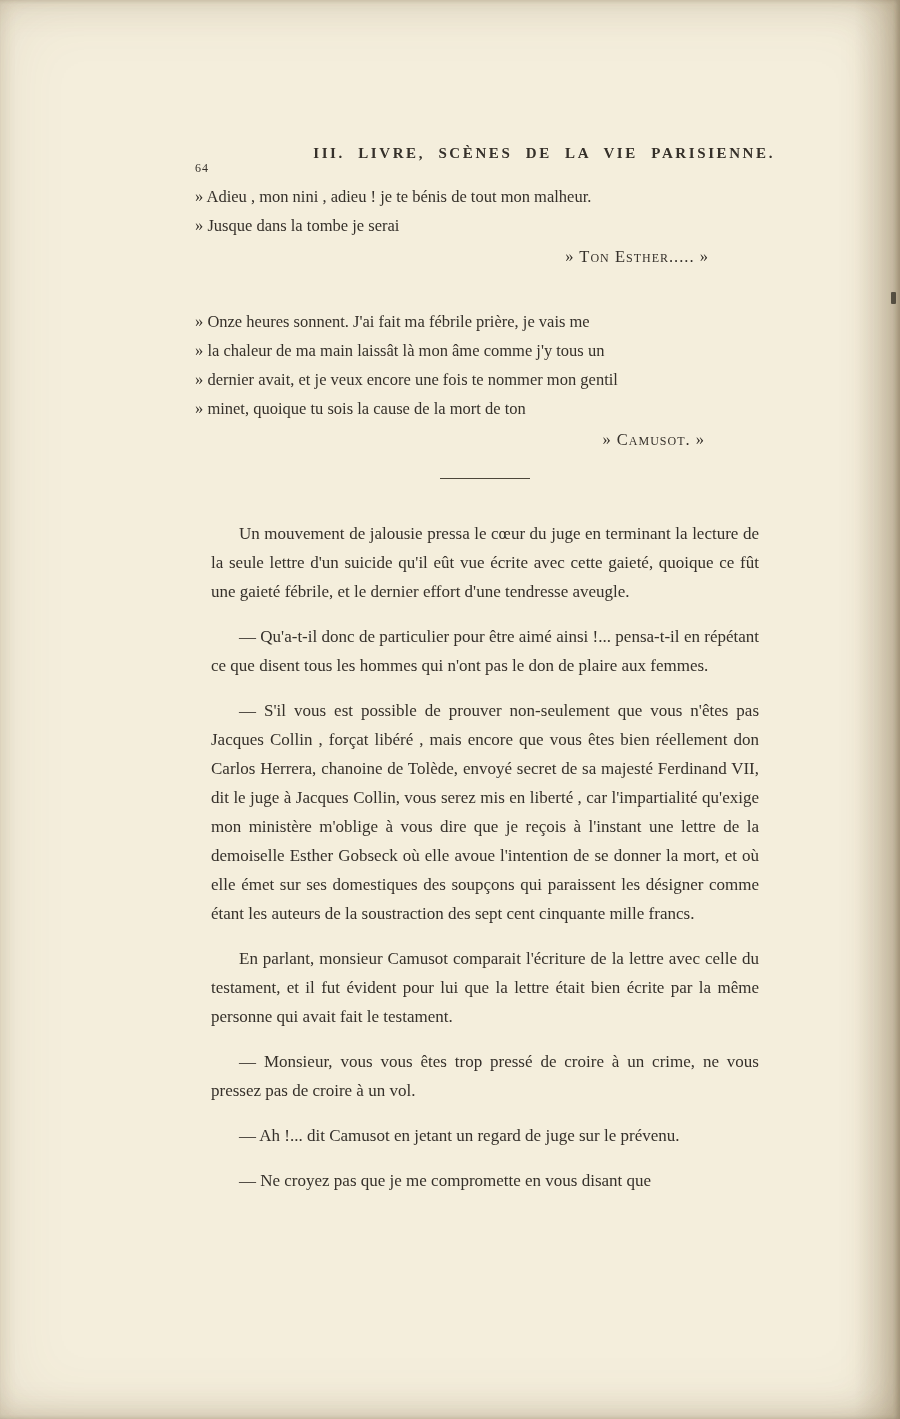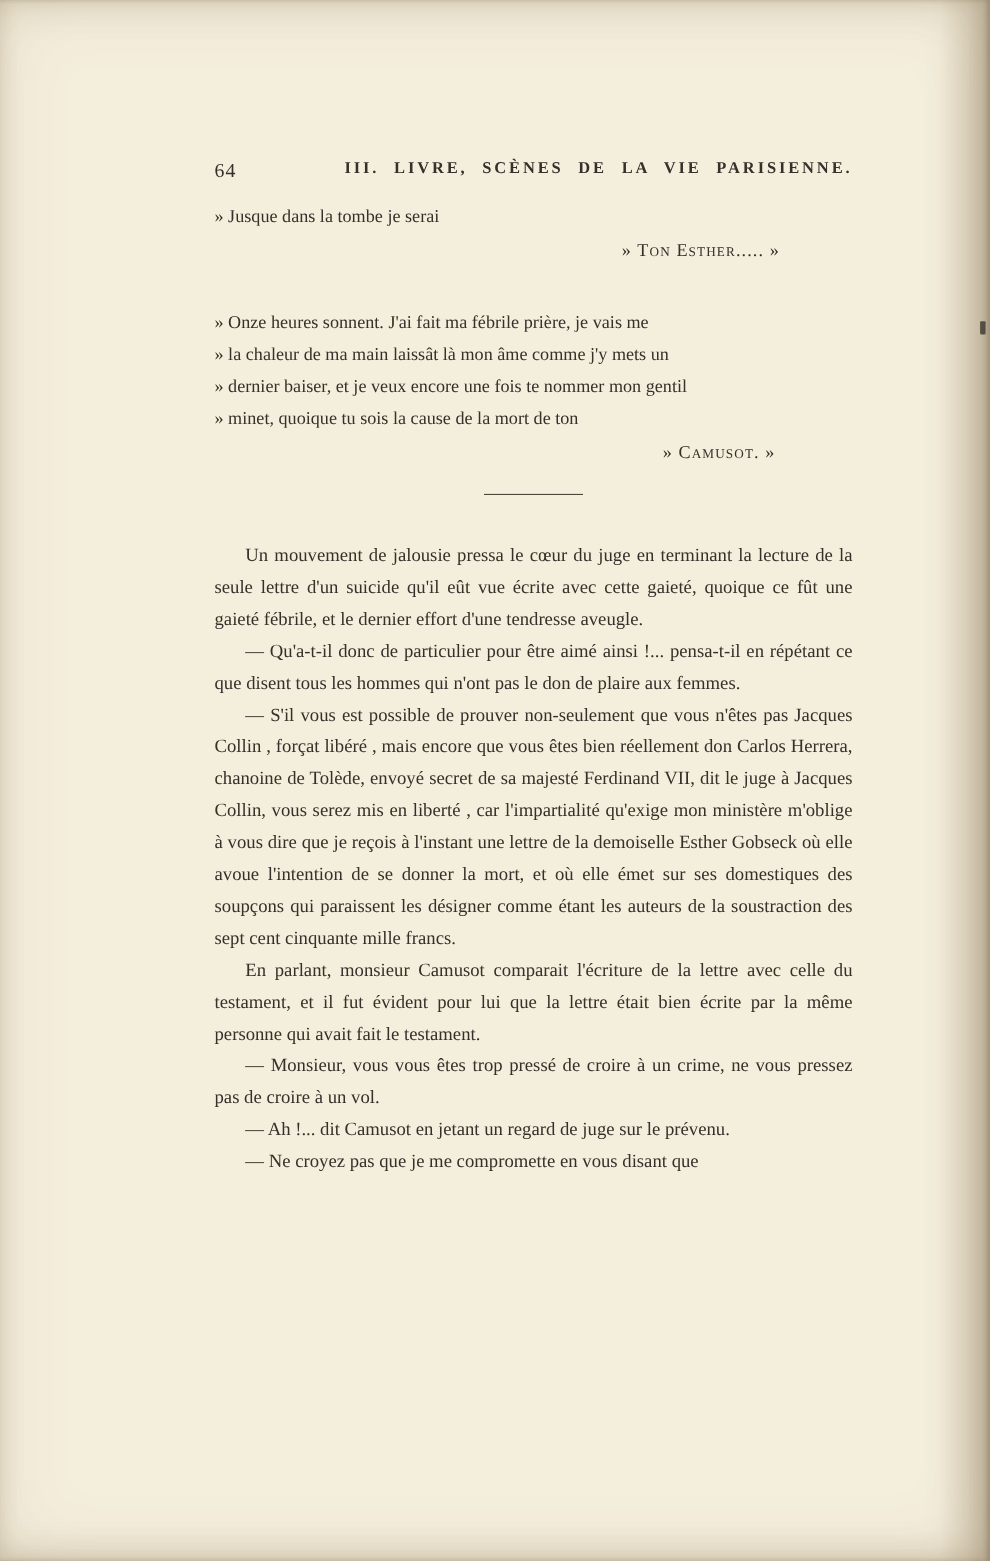--- a/index.html
+++ b/index.html
@@ -35,22 +35,22 @@
     position:absolute;right:4px;top:292px;width:5px;height:12px;
     background:#3a342a;border-radius:1px;opacity:.8;z-index:4;
   }
   .text-block{
     position:absolute;left:195px;top:145px;width:580px;
   }
   .header{
     position:relative;height:24px;margin-bottom:13px;
   }
   .pagenum{
-    position:absolute;left:0;top:0;
-    font-size:18px;letter-spacing:1px;
+    position:absolute;left:0;top:16px;
+    font-size:12px;letter-spacing:1px;
   }
   .running{
     display:block;text-align:right;
     font-size:15px;font-weight:bold;
     letter-spacing:2.6px;word-spacing:7px;
     padding-left:30px;
   }
   .letter{font-size:16.5px;line-height:29px;}
   .lline{white-space:nowrap;}
   .sig{
@@ -59,46 +59,47 @@
     margin-top:2px;
   }
   .letter-1{margin-bottom:36px;}
   .letter-2 .sig{padding-right:70px;}
   .divider{
     width:90px;height:0;border-top:1.5px solid #4c463a;
     margin:24px auto 0;
   }
   .body-copy{margin-top:40px;font-size:17px;line-height:29px;}
   .body-copy p{
-    margin:0;text-indent:28px;text-align:justify;
+    margin:16px;text-indent:28px;text-align:justify;
   }
 </style>
 </head>
 <body>
 
 <div class="page">
   <div class="edge-band"></div>
   <div class="scan-artifact"></div>
 
   <div class="text-block">
 
     <div class="header">
       <span class="pagenum">64</span>
       <span class="running">III. LIVRE, SCÈNES DE LA VIE PARISIENNE.</span>
     </div>
 
     <div class="letter letter-1">
+      <div class="lline">» Adieu , mon nini , adieu ! je te bénis de tout mon malheur.</div>
       <div class="lline">» Jusque dans la tombe je serai</div>
       <div class="sig">» Ton Esther..... »</div>
     </div>
 
     <div class="letter letter-2">
       <div class="lline">» Onze heures sonnent. J'ai fait ma fébrile prière, je vais me</div>
-      <div class="lline">» la chaleur de ma main laissât là mon âme comme j'y mets un</div>
-      <div class="lline">» dernier baiser, et je veux encore une fois te nommer mon gentil</div>
+      <div class="lline">» la chaleur de ma main laissât là mon âme comme j'y tous un</div>
+      <div class="lline">» dernier avait, et je veux encore une fois te nommer mon gentil</div>
       <div class="lline">» minet, quoique tu sois la cause de la mort de ton</div>
       <div class="sig">» Camusot. »</div>
     </div>
 
     <div class="divider"></div>
 
     <div class="body-copy">
       <p>Un mouvement de jalousie pressa le cœur du juge en terminant la lecture de la seule lettre d'un suicide qu'il eût vue écrite avec cette gaieté, quoique ce fût une gaieté fébrile, et le dernier effort d'une tendresse aveugle.</p>
       <p>— Qu'a-t-il donc de particulier pour être aimé ainsi !... pensa-t-il en répétant ce que disent tous les hommes qui n'ont pas le don de plaire aux femmes.</p>
       <p>— S'il vous est possible de prouver non-seulement que vous n'êtes pas Jacques Collin , forçat libéré , mais encore que vous êtes bien réellement don Carlos Herrera, chanoine de Tolède, envoyé secret de sa majesté Ferdinand VII, dit le juge à Jacques Collin, vous serez mis en liberté , car l'impartialité qu'exige mon ministère m'oblige à vous dire que je reçois à l'instant une lettre de la demoiselle Esther Gobseck où elle avoue l'intention de se donner la mort, et où elle émet sur ses domestiques des soupçons qui paraissent les désigner comme étant les auteurs de la soustraction des sept cent cinquante mille francs.</p>

